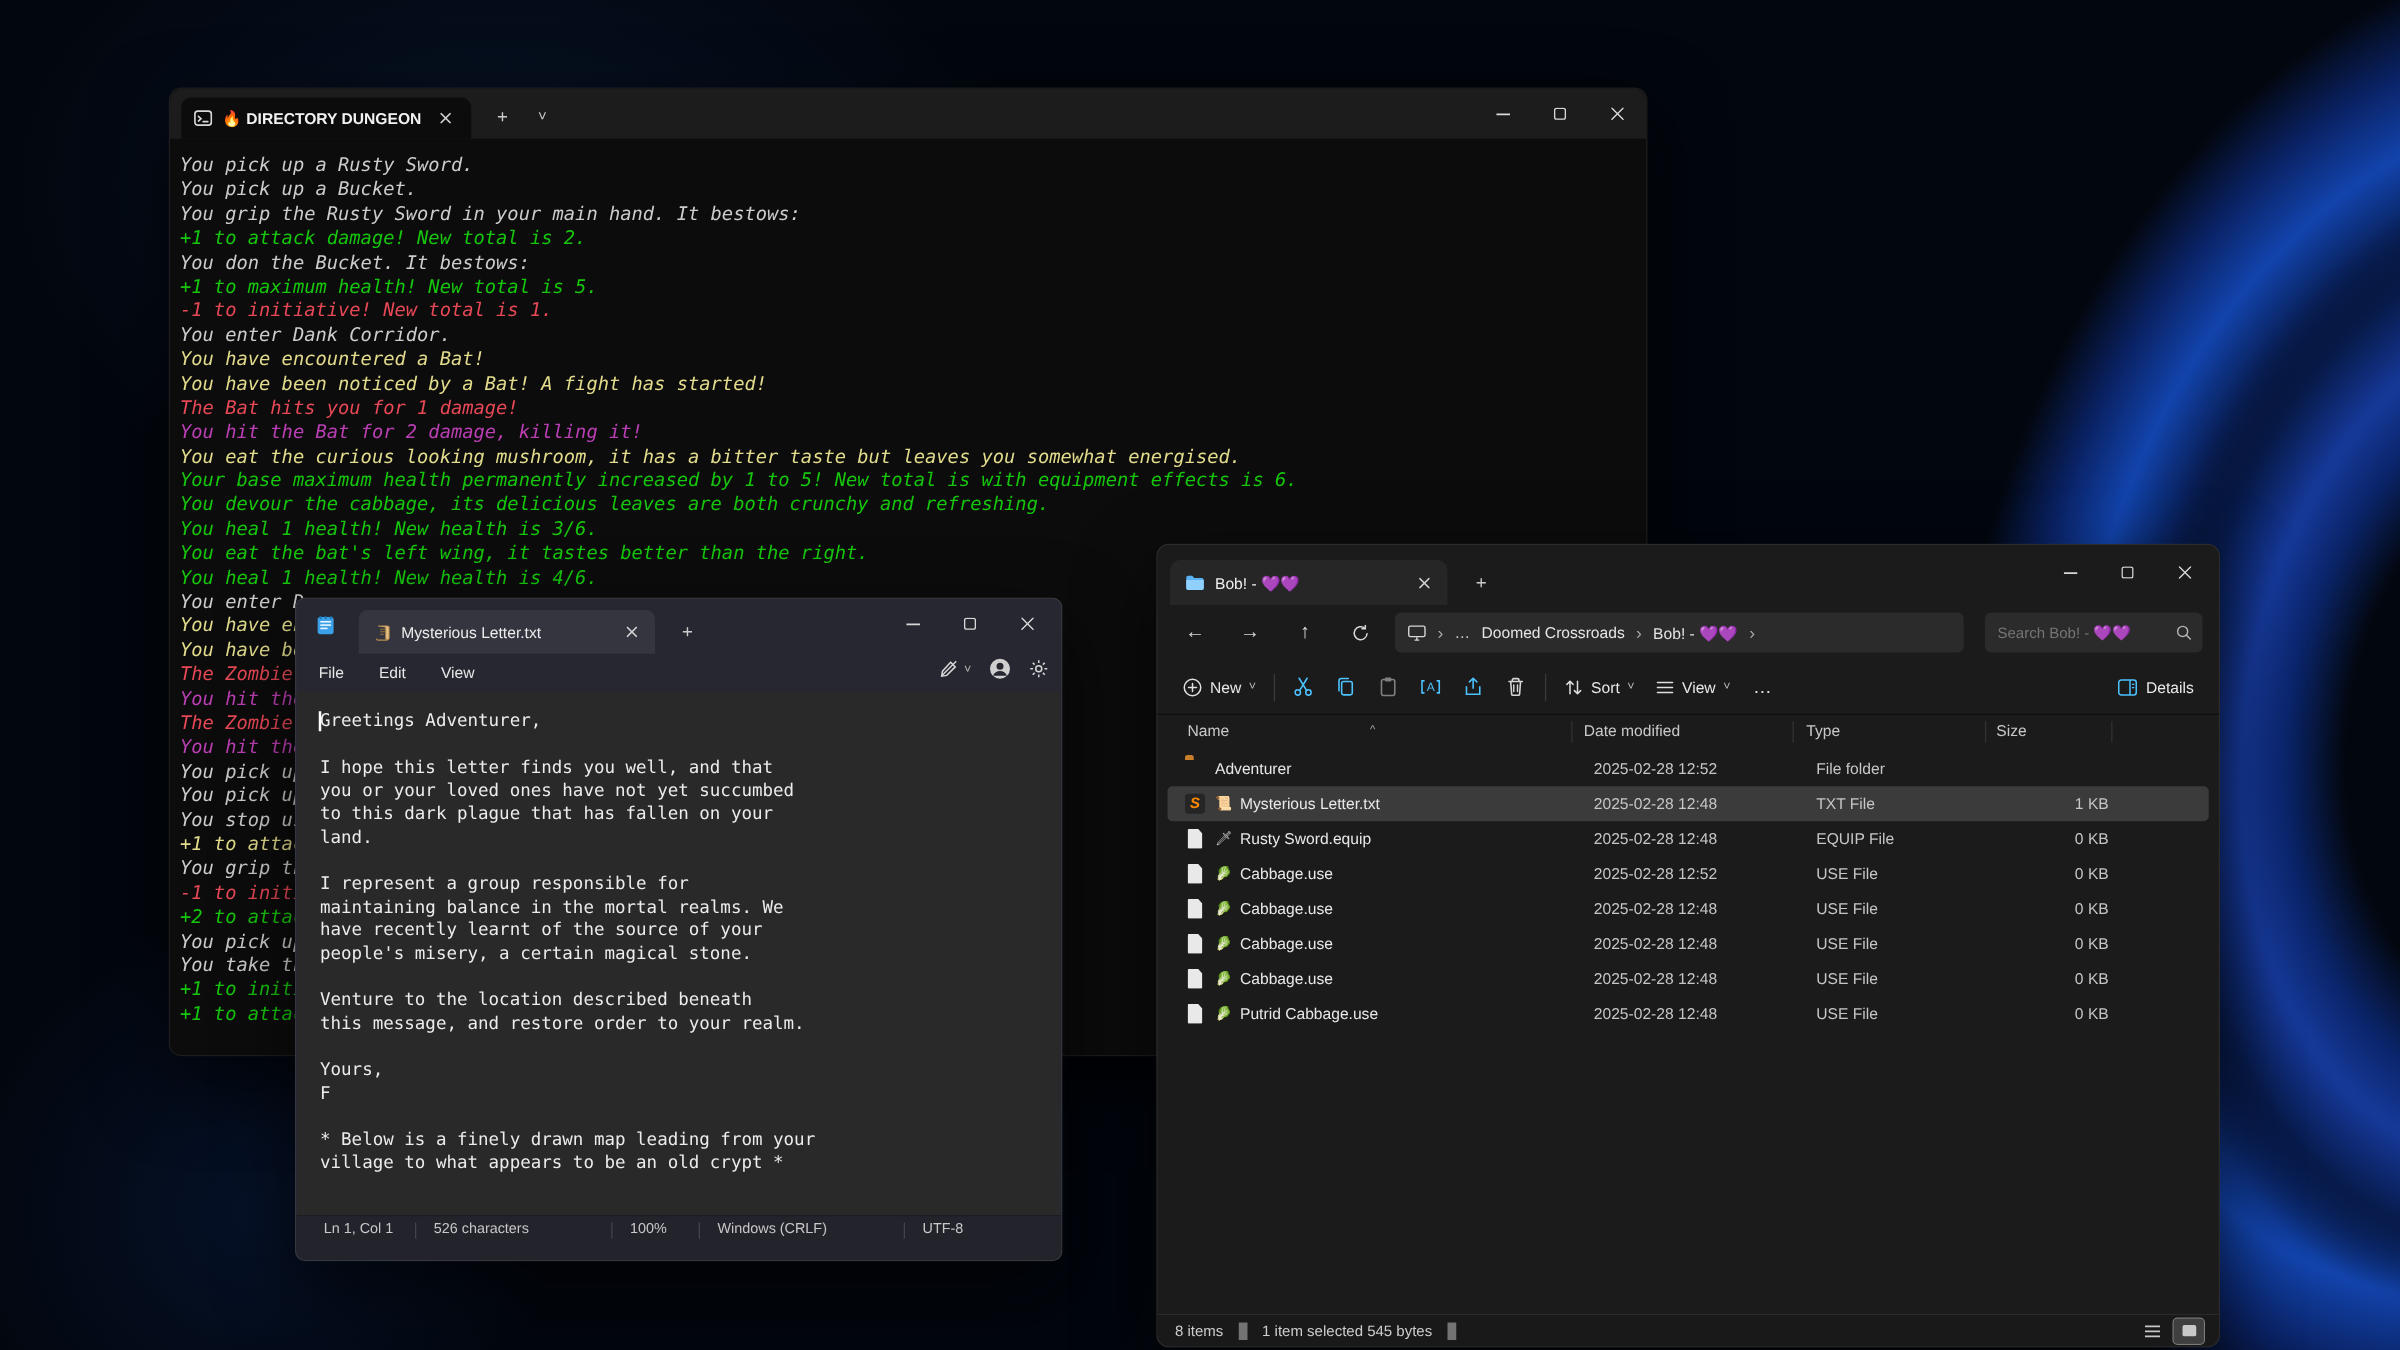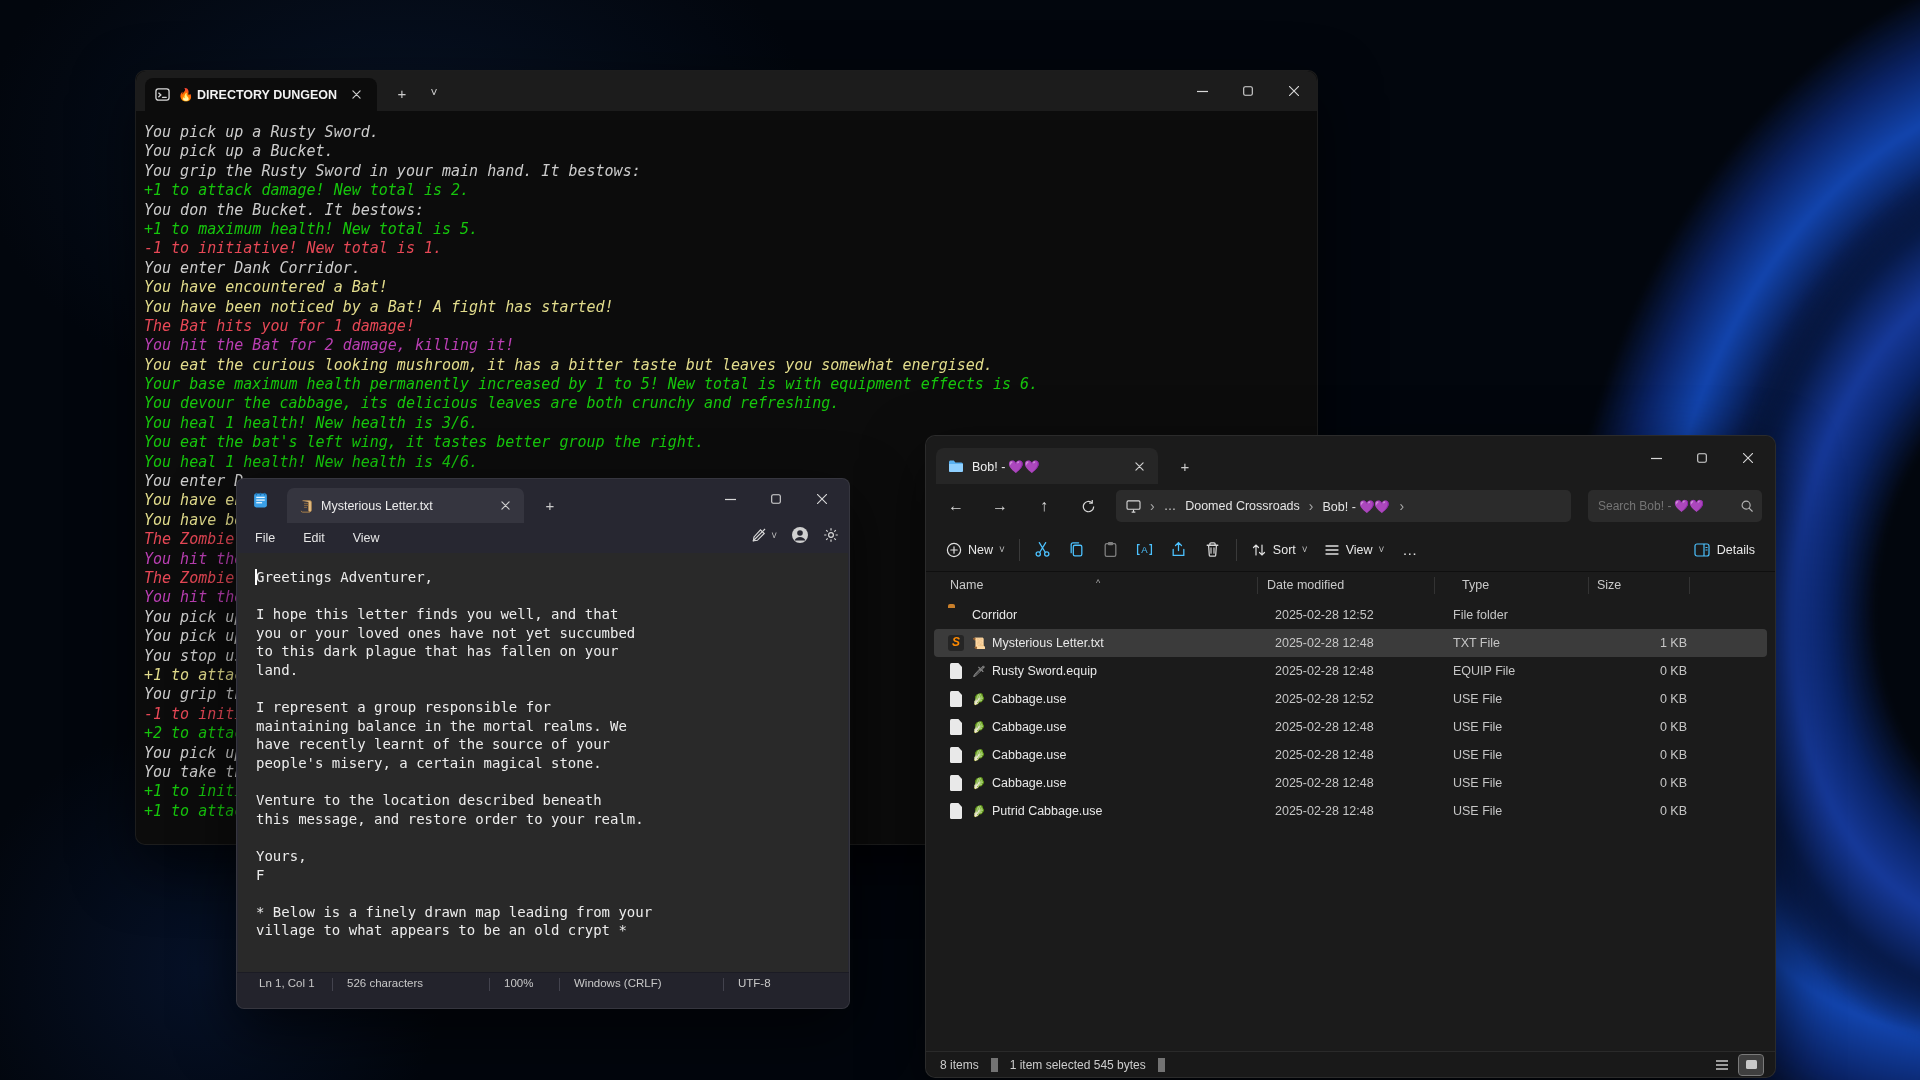--- a/index.html
+++ b/index.html
@@ -199,21 +199,21 @@
           <div class="tline c-red">-1 to initiative! New total is 1.</div>
           <div class="tline c-white">You enter Dank Corridor.</div>
           <div class="tline c-yellow">You have encountered a Bat!</div>
           <div class="tline c-yellow">You have been noticed by a Bat! A fight has started!</div>
           <div class="tline c-red">The Bat hits you for 1 damage!</div>
           <div class="tline c-magenta">You hit the Bat for 2 damage, killing it!</div>
           <div class="tline c-yellow">You eat the curious looking mushroom, it has a bitter taste but leaves you somewhat energised.</div>
           <div class="tline c-green">Your base maximum health permanently increased by 1 to 5! New total is with equipment effects is 6.</div>
           <div class="tline c-green">You devour the cabbage, its delicious leaves are both crunchy and refreshing.</div>
           <div class="tline c-green">You heal 1 health! New health is 3/6.</div>
-          <div class="tline c-green">You eat the bat's left wing, it tastes better group the right.</div>
+          <div class="tline c-green">You eat the bat's left wing, it tastes better than the right.</div>
           <div class="tline c-green">You heal 1 health! New health is 4/6.</div>
           <div class="tline c-white">You enter D</div>
           <div class="tline c-yellow">You have en</div>
           <div class="tline c-yellow">You have be</div>
           <div class="tline c-red">The Zombie</div>
           <div class="tline c-magenta">You hit the</div>
           <div class="tline c-red">The Zombie</div>
           <div class="tline c-magenta">You hit the</div>
           <div class="tline c-white">You pick up</div>
           <div class="tline c-white">You pick up</div>
@@ -485,30 +485,30 @@
           </svg>
         <span>Details</span>
       </div>
     </div>
     <div class="e-headers">
       <span style="left:24px">Name</span>
       <span class="hdr-caret">^</span>
       <div class="hdr-sep" style="left:331px"></div>
       <span style="left:341px">Date modified</span>
       <div class="hdr-sep" style="left:508px"></div>
-      <span style="left:536px">Type</span>
+      <span style="left:519px">Type</span>
       <div class="hdr-sep" style="left:662px"></div>
       <span style="left:671px">Size</span>
       <div class="hdr-sep" style="left:763px"></div>
     </div>
     <div class="e-files" id="file-list">
   <div class="frow" data-hasglyph="0">
     <span class="fic ic-folder"></span>
     
-    <span class="fname">Corridor</span>
+    <span class="fname">Adventurer</span>
     <span class="fdate">2025-02-28 12:52</span>
     <span class="ftype">File folder</span>
     <span class="fsize"></span>
   </div>
 
   <div class="frow selected" data-hasglyph="1">
     <span class="fic ic-sublime"></span>
     <span class="fglyph">📜</span>
     <span class="fname">Mysterious Letter.txt</span>
     <span class="fdate">2025-02-28 12:48</span>

